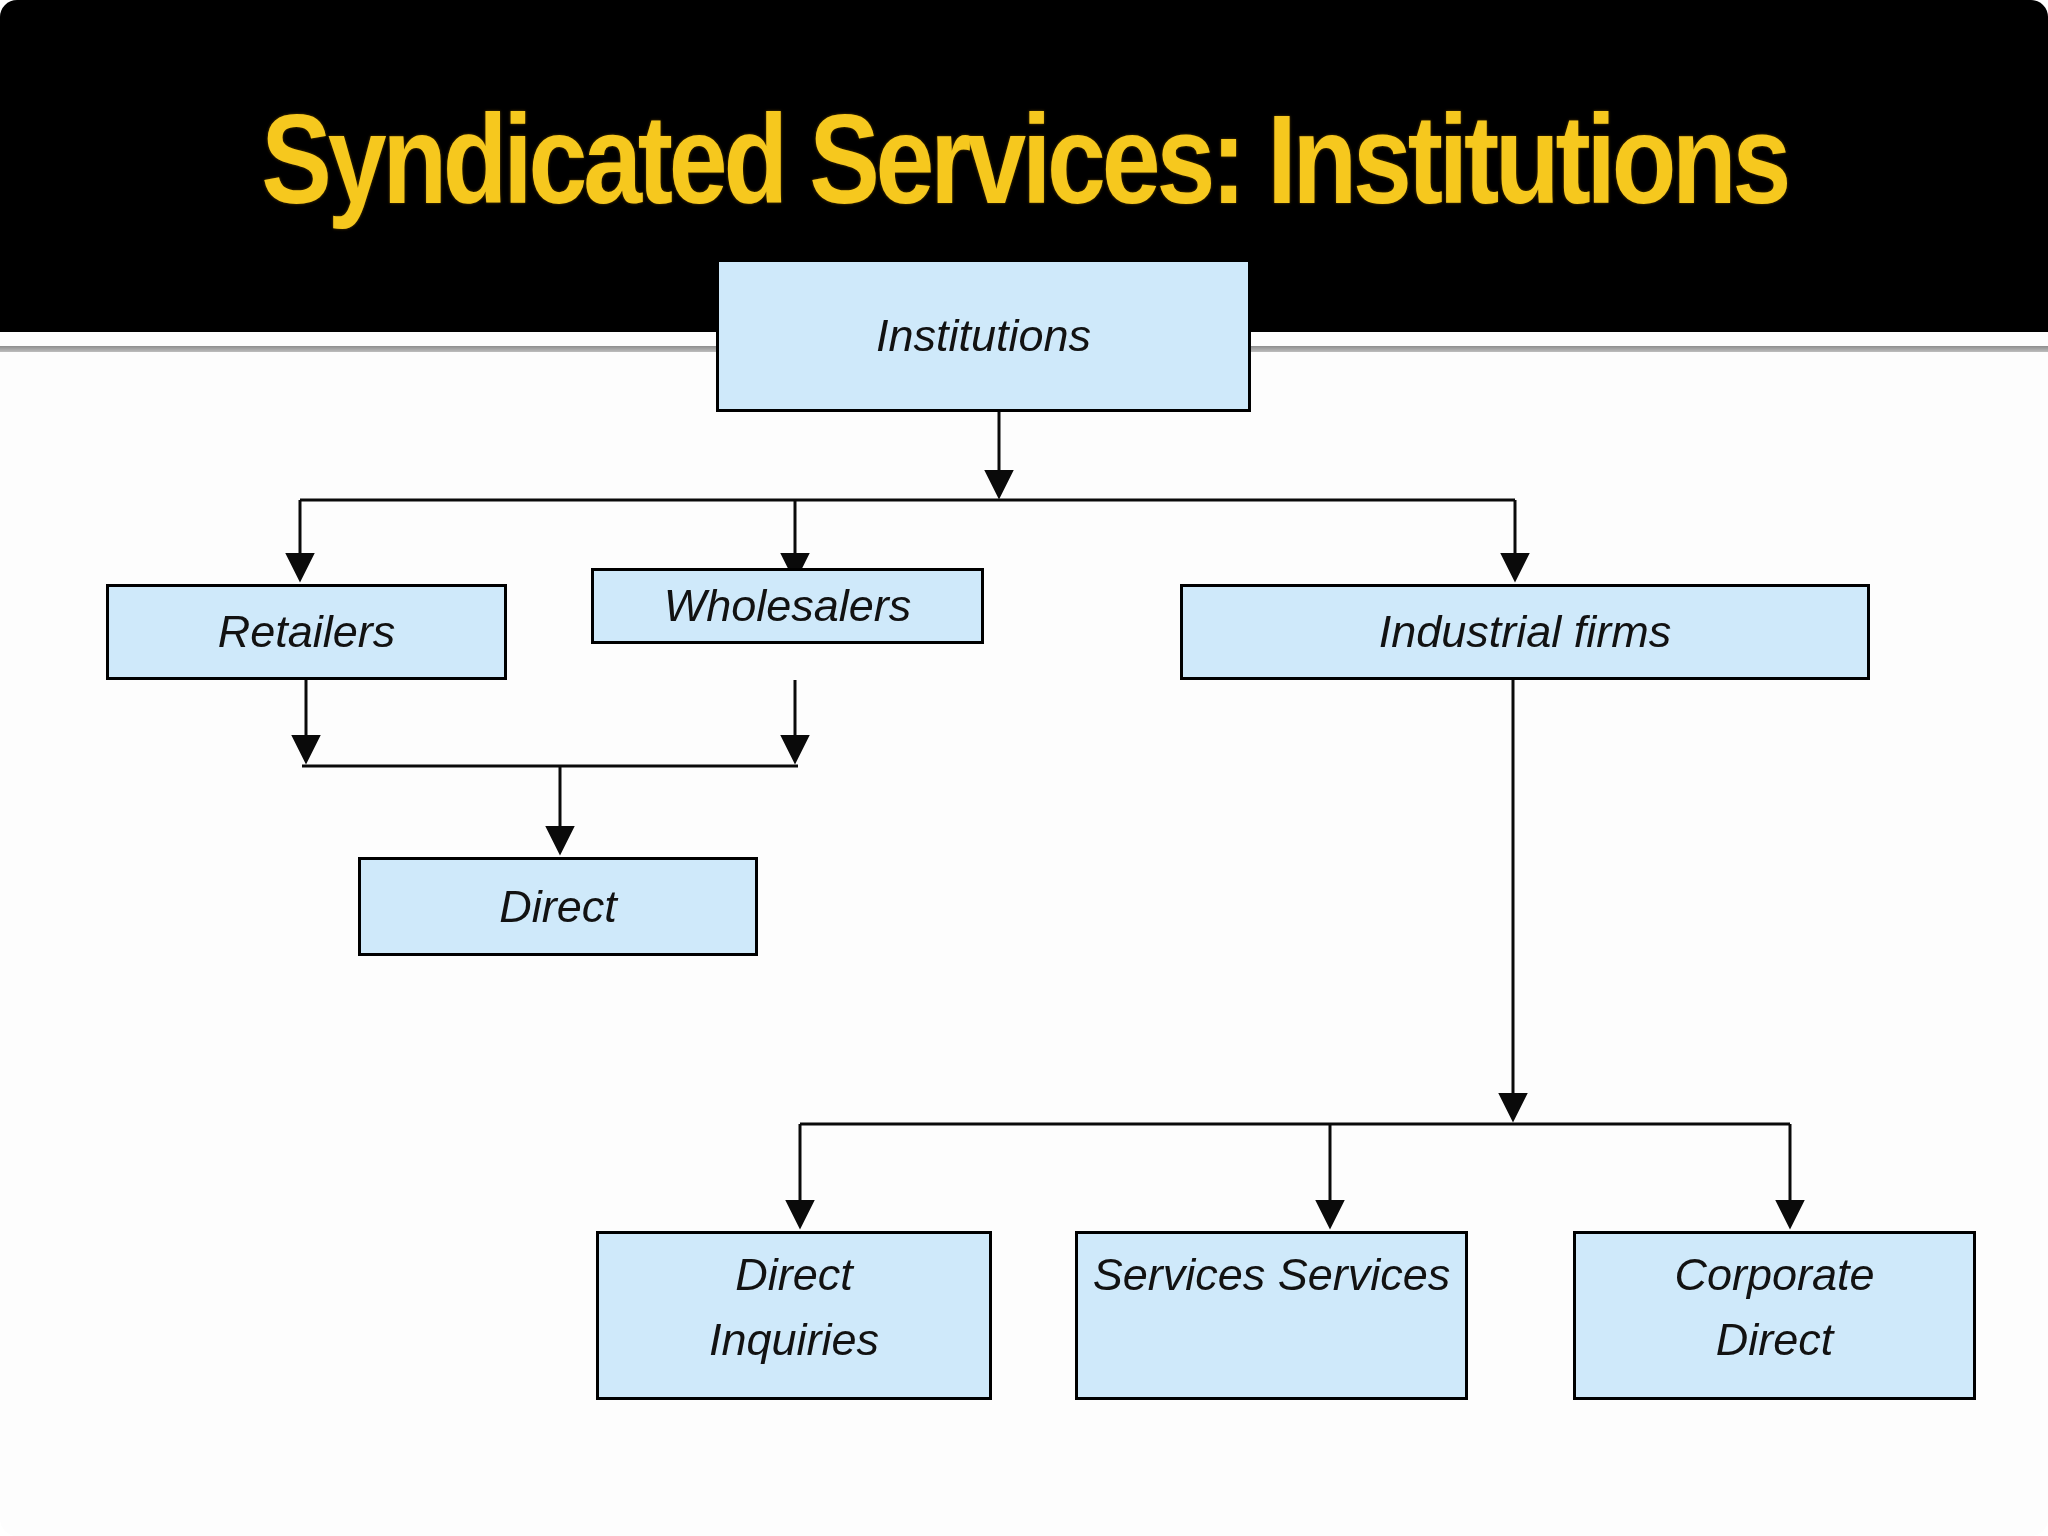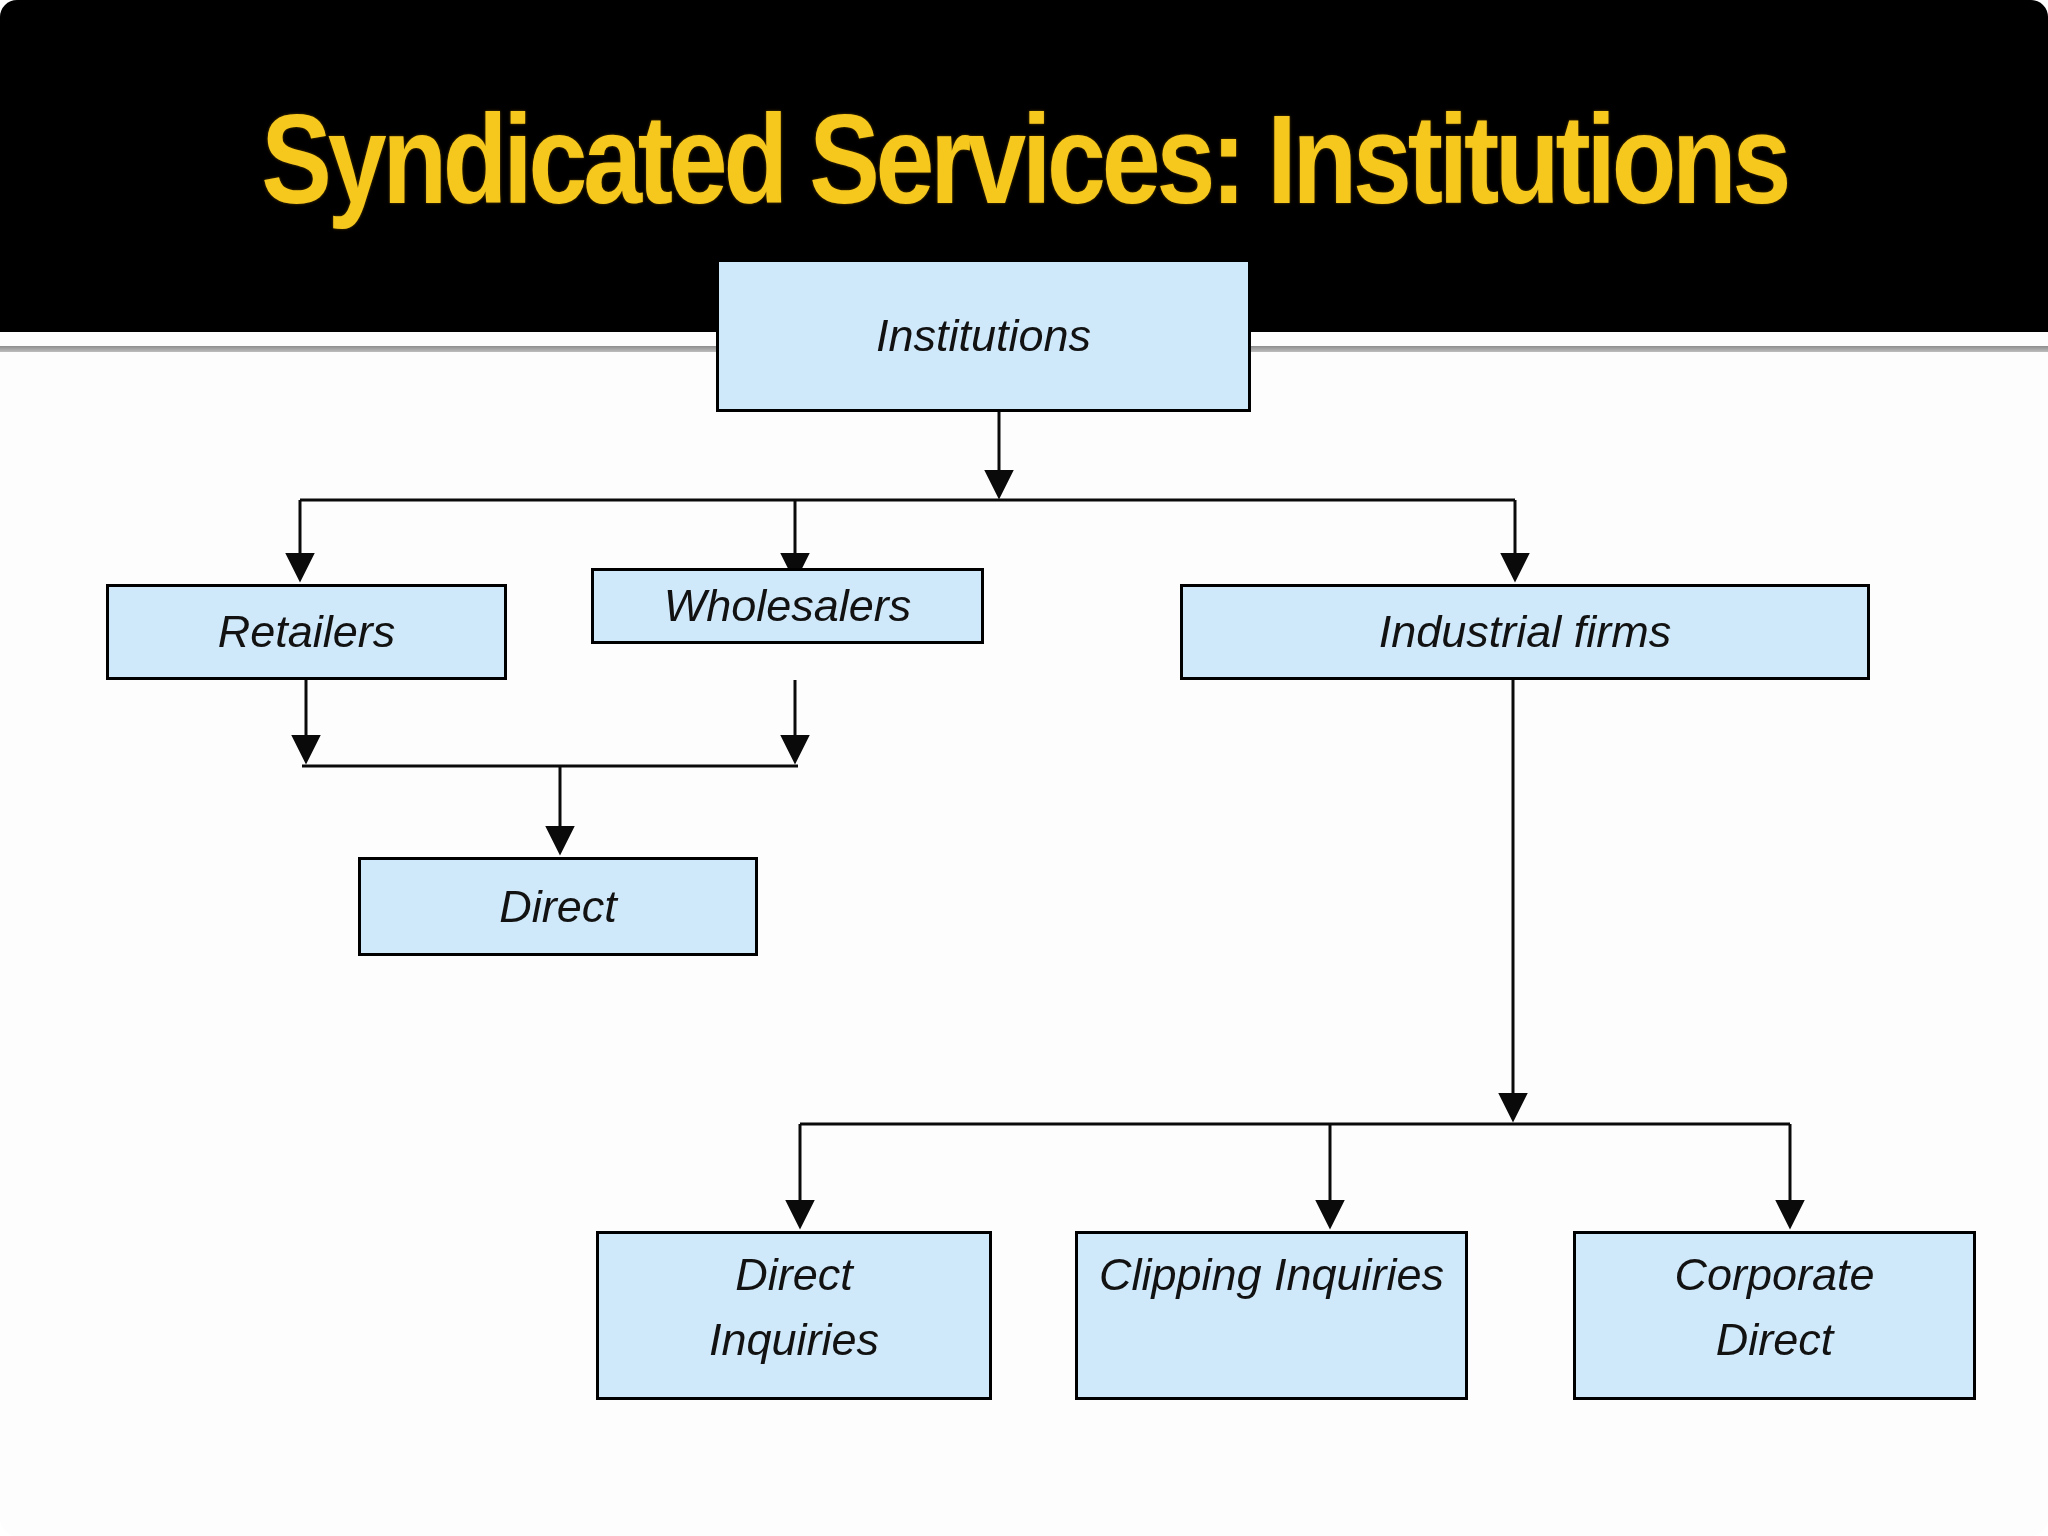--- a/index.html
+++ b/index.html
@@ -145,21 +145,21 @@
   <div class="node" id="n-audits">
     <span class="node-label">Direct</span>
   </div>
 
   <div class="node top-align" id="n-direct-inquiries">
     <span class="node-label">Direct
 Inquiries</span>
   </div>
 
   <div class="node top-align" id="n-clipping-services">
-    <span class="node-label">Clipping Inquiries</span>
+    <span class="node-label">Services Services</span>
   </div>
 
   <div class="node top-align" id="n-corporate-reports">
     <span class="node-label">Corporate
 Direct</span>
   </div>
 
 </div>
 
 </body></html>

